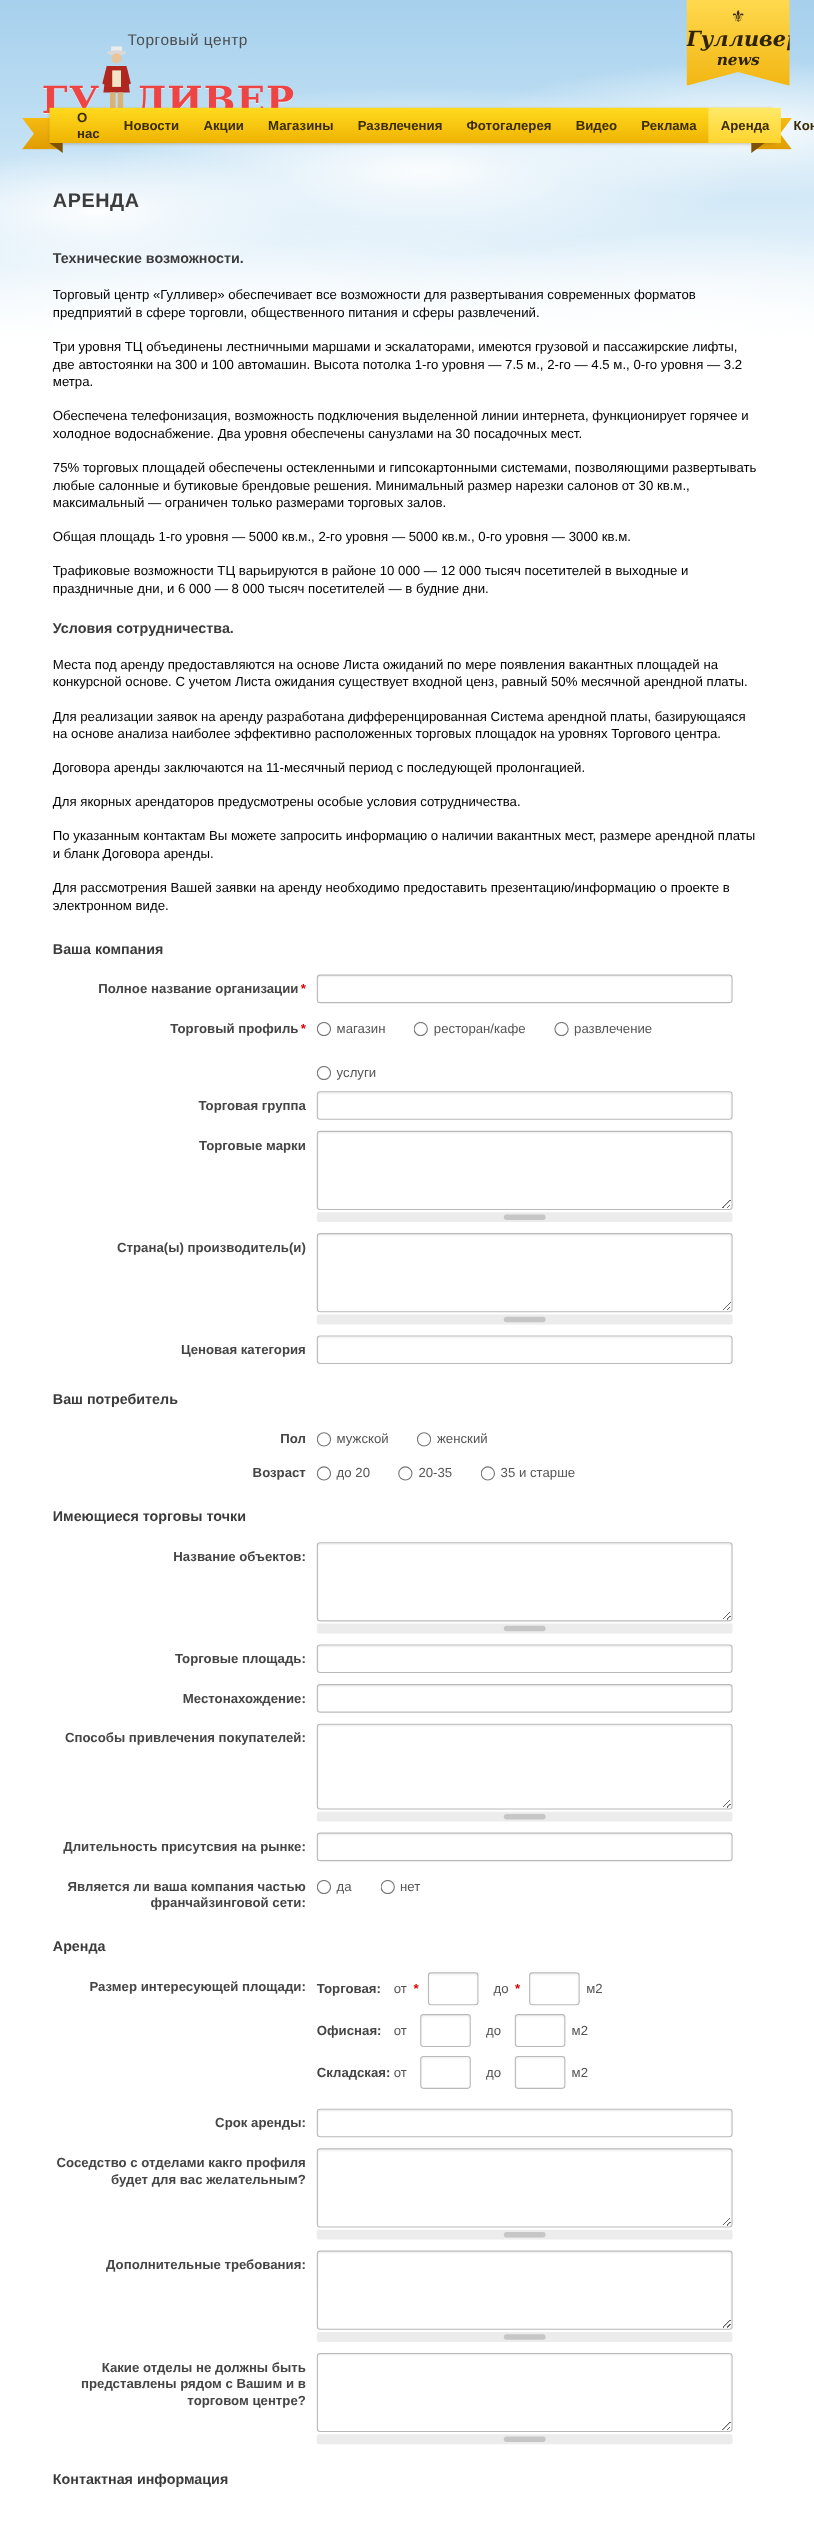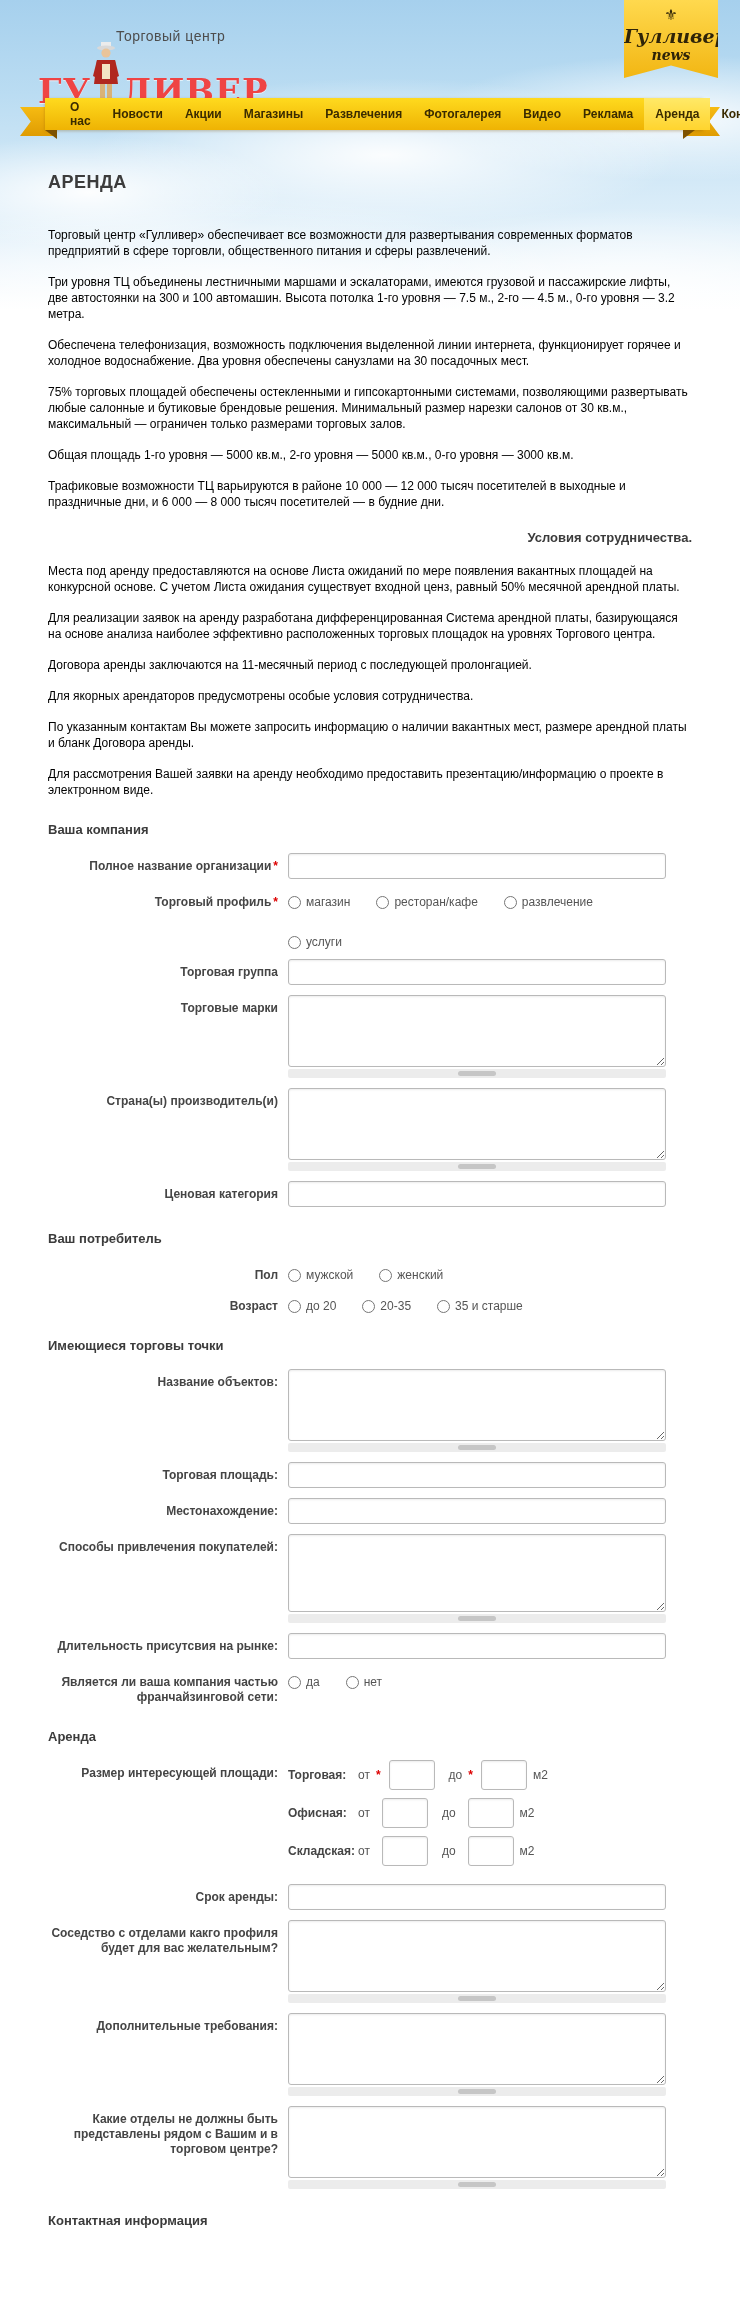--- a/index.html
+++ b/index.html
@@ -62,21 +62,21 @@
     display:flex; align-items:center; padding:0 11px;
     font-size:12px; font-weight:bold; color:#3a2b00; text-decoration:none; cursor:pointer;
   }
   .nav-item.active { background:linear-gradient(#ffe967, #ffd42e); }
 
   
   .content { padding:30px 48px 0 48px; }
   .page-title { font-size:18px; font-weight:bold; color:#3c3c3c; letter-spacing:.5px; margin-bottom:34px; }
   .sub-heading { font-size:13px; font-weight:bold; color:#3b3b3b; margin:0 0 18px; }
   .content p { font-size:12px; line-height:16px; color:#000000; margin:0 0 15px; }
-  .terms-heading { margin-top:20px;text-align:right; }
+  .terms-heading { margin-top:20px; }
 
   
   .lease-form { margin-top:14px; }
   .form-section-heading { font-size:13px; font-weight:bold; color:#3b3b3b; margin:24px 0 16px; }
   .frow { display:flex; align-items:flex-start; margin-bottom:10px; }
   .flabel {
     width:240px; text-align:right; padding:6px 10px 0 0;
     font-size:12px; font-weight:bold; color:#454545; line-height:15px;
   }
   .req { color:#dd0000; font-style:normal; font-weight:bold; margin-left:2px; }
@@ -159,20 +159,21 @@
       <a class="nav-item active">Аренда</a>
       <a class="nav-item">Контакты</a>
     </div>
     <div class="fold left"></div>
     <div class="fold right"></div>
   </div>
 
   <div class="content">
     <div class="page-title">АРЕНДА</div>
 
+    <div class="sub-heading">Технические возможности.</div>
     <p>Торговый центр «Гулливер» обеспечивает все возможности для развертывания современных форматов предприятий в сфере торговли, общественного питания и сферы развлечений.</p>
     <p>Три уровня ТЦ объединены лестничными маршами и эскалаторами, имеются грузовой и пассажирские лифты, две автостоянки на 300 и 100 автомашин. Высота потолка 1-го уровня — 7.5 м., 2-го — 4.5 м., 0-го уровня — 3.2 метра.</p>
     <p>Обеспечена телефонизация, возможность подключения выделенной линии интернета, функционирует горячее и холодное водоснабжение. Два уровня обеспечены санузлами на 30 посадочных мест.</p>
     <p>75% торговых площадей обеспечены остекленными и гипсокартонными системами, позволяющими развертывать любые салонные и бутиковые брендовые решения. Минимальный размер нарезки салонов от 30 кв.м., максимальный — ограничен только размерами торговых залов.</p>
     <p>Общая площадь 1-го уровня — 5000 кв.м., 2-го уровня — 5000 кв.м., 0-го уровня — 3000 кв.м.</p>
     <p>Трафиковые возможности ТЦ варьируются в районе 10 000 — 12 000 тысяч посетителей в выходные и праздничные дни, и 6 000 — 8 000 тысяч посетителей — в будние дни.</p>
 
     <div class="sub-heading terms-heading">Условия сотрудничества.</div>
     <p>Места под аренду предоставляются на основе Листа ожиданий по мере появления вакантных площадей на конкурсной основе. С учетом Листа ожидания существует входной ценз, равный 50% месячной арендной платы.</p>
     <p>Для реализации заявок на аренду разработана дифференцированная Система арендной платы, базирующаяся на основе анализа наиболее эффективно расположенных торговых площадок на уровнях Торгового центра.</p>
@@ -282,21 +283,21 @@
         <label class="flabel">Название объектов:</label>
         <div class="fctrl">
           <textarea class="ta" style=""></textarea>
           <div class="ta-scroll">
               <div class="ta-thumb"></div>
             </div>
         </div>
       </div>
 
       <div class="frow">
-        <label class="flabel">Торговая площадь:</label>
+        <label class="flabel">Торговые площадь:</label>
         <div class="fctrl"><input class="text" type="text" style=""></div>
       </div>
 
       <div class="frow">
         <label class="flabel">Местонахождение:</label>
         <div class="fctrl"><input class="text" type="text" style=""></div>
       </div>
 
       <div class="frow">
         <label class="flabel">Способы привлечения покупателей:</label>

